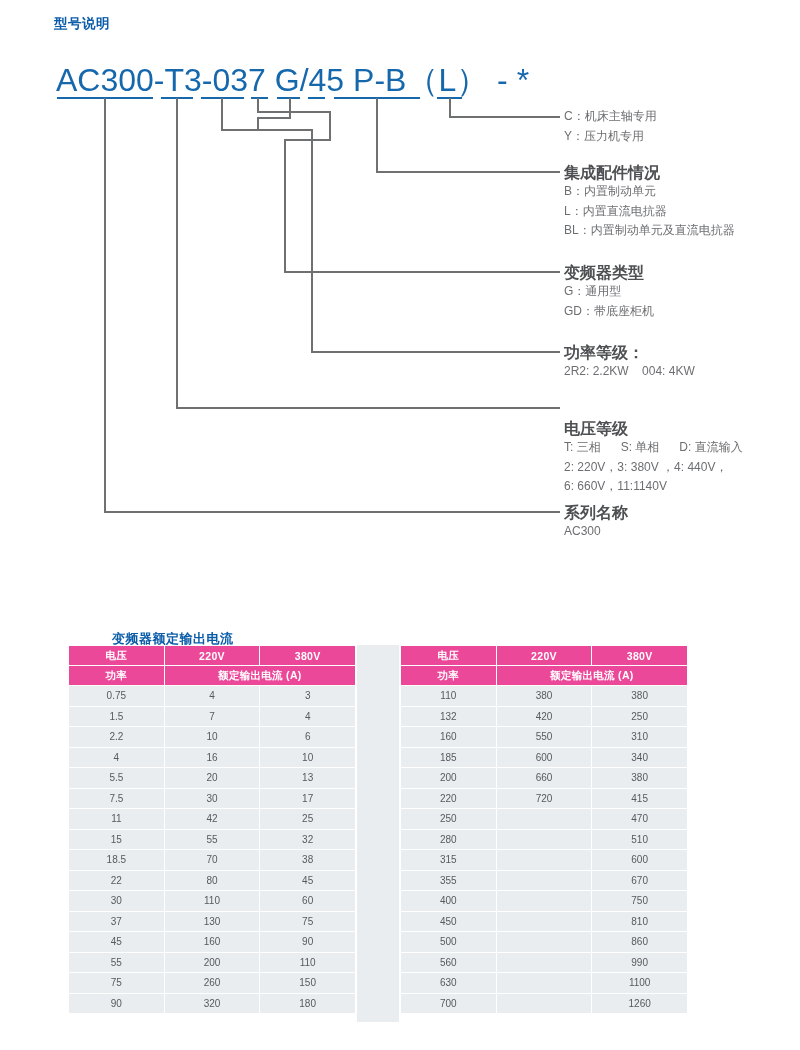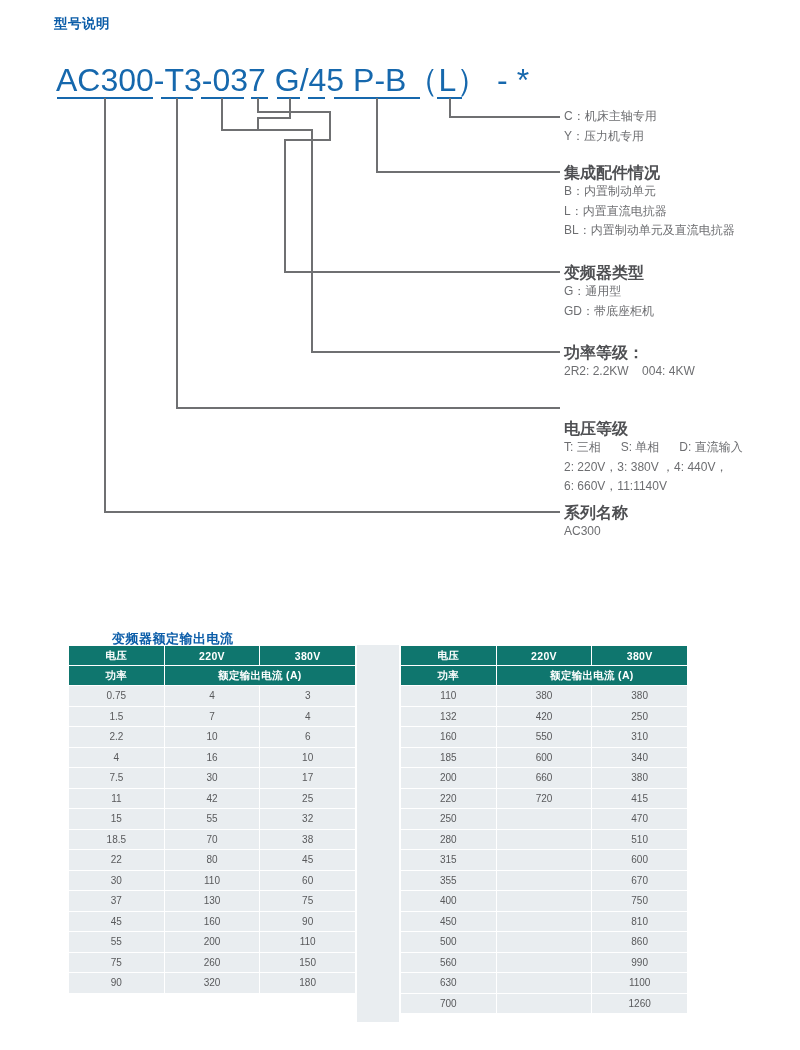--- a/index.html
+++ b/index.html
@@ -79,21 +79,21 @@
   #table-right { left: 400px; width: 288px; }
 
   table.spec {
     width: 100%;
     border-collapse: separate;
     border-spacing: 1px;
     table-layout: fixed;
     background: #ffffff;
   }
   table.spec th {
-    background: #0f766e;
+    background: #ec4899;
     color: #ffffff;
     font-size: 10.5px;
     font-weight: bold;
     height: 19px;
     text-align: center;
     padding: 0;
     letter-spacing: 0.3px;
   }
   table.spec td {
     background: #e9edf0;
@@ -219,20 +219,25 @@
           <td>2.2</td>
           <td>10</td>
           <td>6</td>
         </tr>
         <tr>
           <td>4</td>
           <td>16</td>
           <td>10</td>
         </tr>
         <tr>
+          <td>5.5</td>
+          <td>20</td>
+          <td>13</td>
+        </tr>
+        <tr>
           <td>7.5</td>
           <td>30</td>
           <td>17</td>
         </tr>
         <tr>
           <td>11</td>
           <td>42</td>
           <td>25</td>
         </tr>
         <tr>

